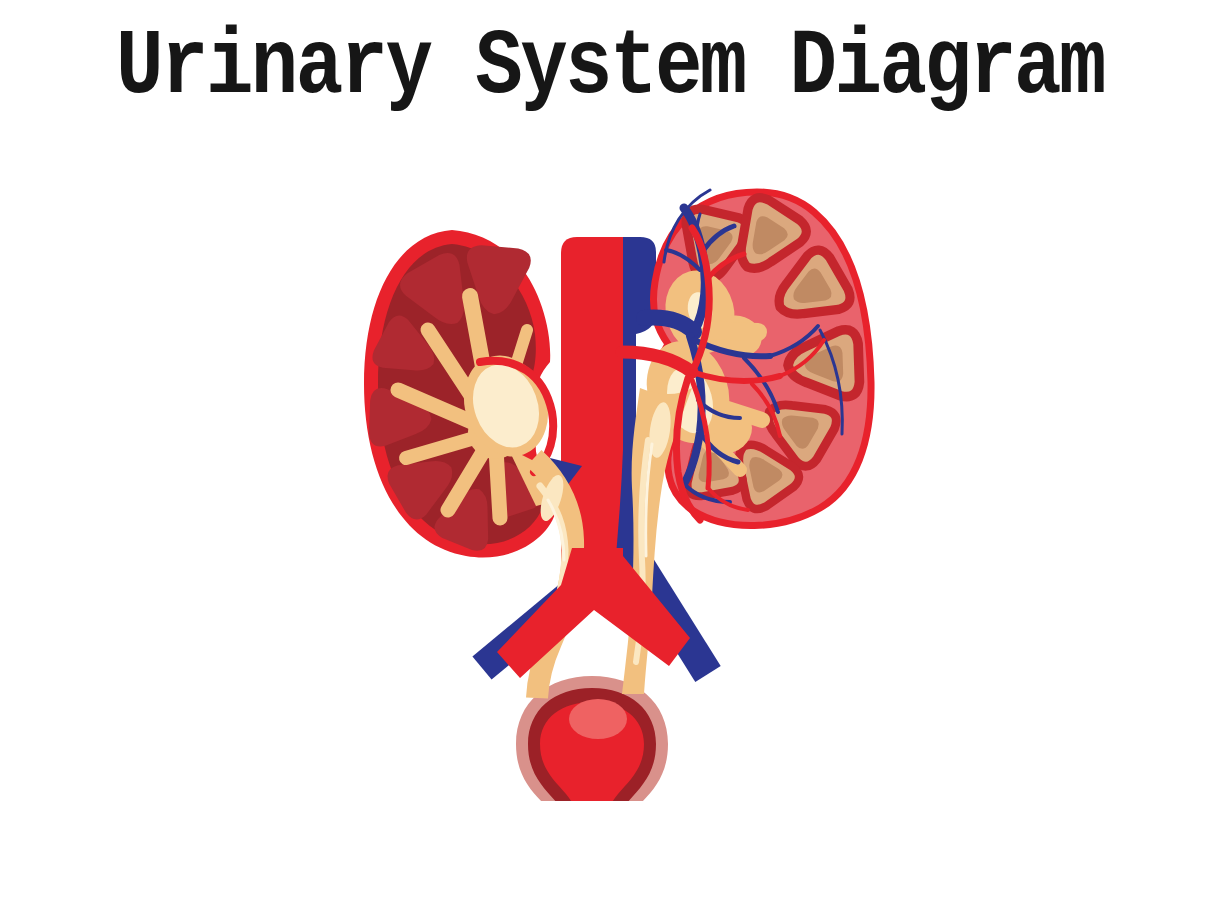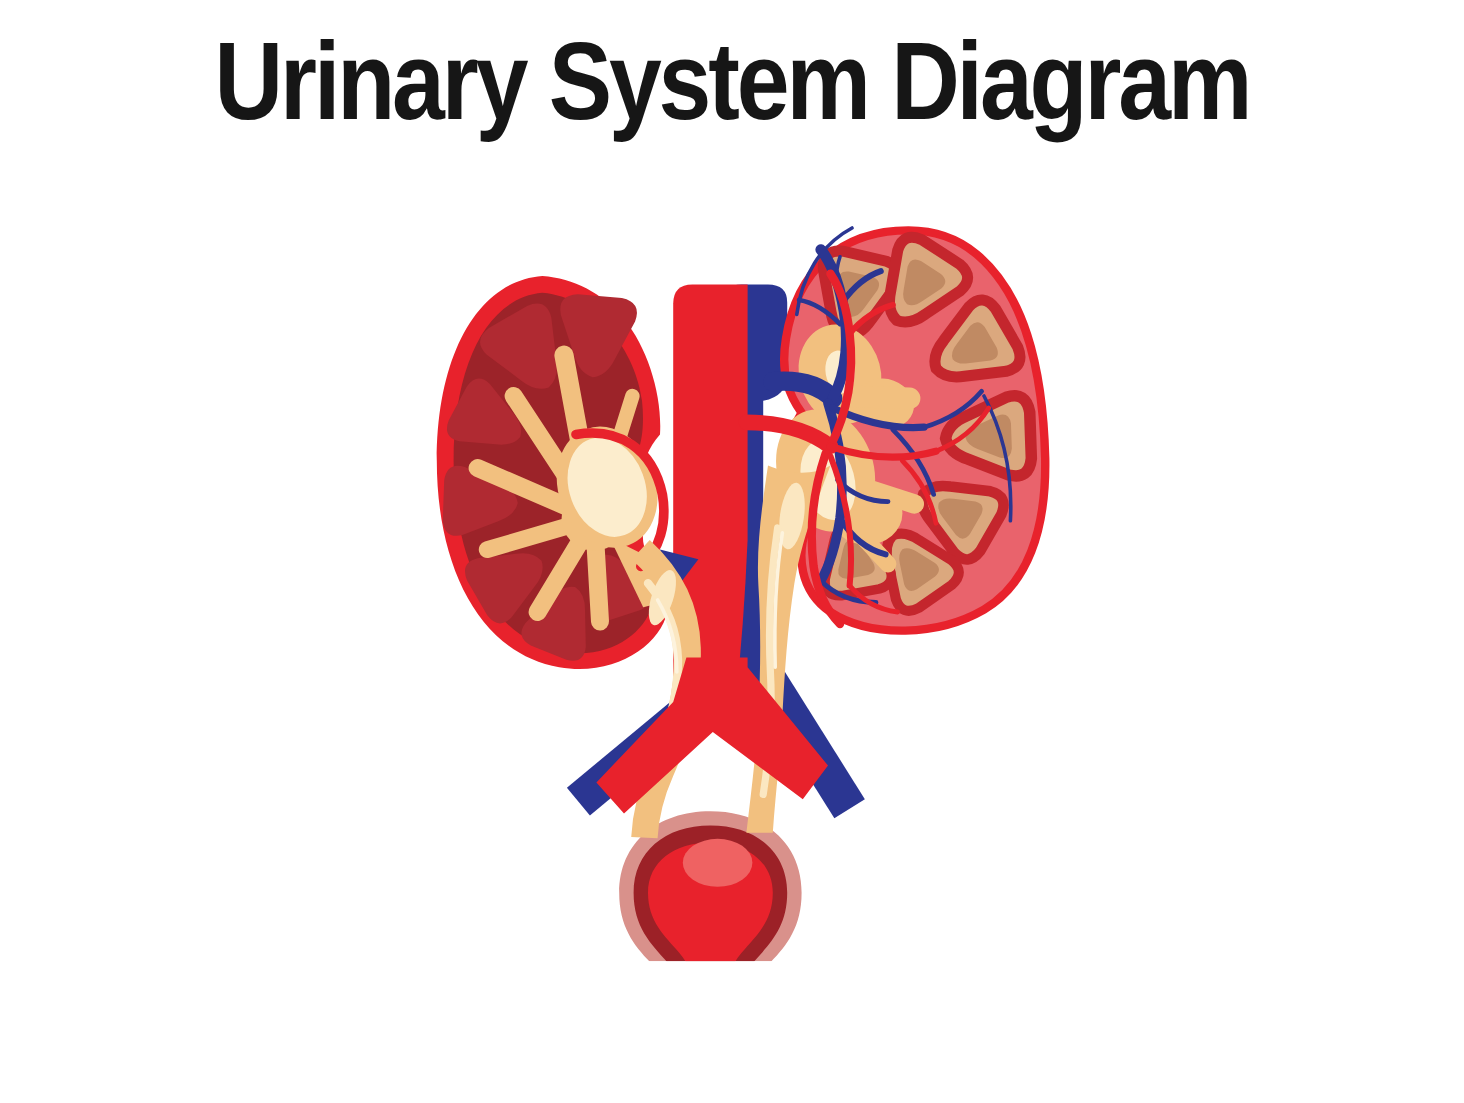--- a/index.html
+++ b/index.html
@@ -1,17 +1,17 @@
 <!DOCTYPE html>
 <html style="--background: #ffffff; --title_text: #161616; --artery_red: #e8222c; --vein_blue: #2b3692; --kidney_dark_red: #9c2329; --pyramid_dark_red: #b02a32; --kidney_salmon: #e9636c; --pyramid_ring_red: #c4262d; --pyramid_tan_light: #dba87e; --pyramid_tan: #c08a63; --ureter_tan: #f2c07f; --ureter_highlight: #fbe7c1; --ureter_streak: #fdf3dd; --pelvis_cream: #fcedcd; --bladder_wall_pink: #d9918b; --bladder_wall_dark: #9c2127; --bladder_highlight: #ef6262;"><head>
 <meta charset="utf-8">
 <style>
   html,body{margin:0;padding:0;background:#fff;}
   .stage{position:relative;width:1220px;height:801px;background:var(--background,#fff);
-         overflow:hidden;font-family:Liberation Sans, sans-serif;}
+         overflow:hidden;font-family:Liberation Mono, monospace;}
   .title{position:absolute;top:22px;left:0;right:0;margin:0;text-align:center;
          font-size:92px;font-weight:bold;letter-spacing:-3px;line-height:1.0;
          color:var(--title_text,#161616);transform:scaleX(.86);}
   .diagram{position:absolute;left:0;top:0;width:1220px;height:919px;}
   
   .f-artery{fill:var(--artery_red)}   .s-artery{stroke:var(--artery_red)}
   .f-vein{fill:var(--vein_blue)}      .s-vein{stroke:var(--vein_blue)}
   .f-kdark{fill:var(--kidney_dark_red)}
   .f-pyr{fill:var(--pyramid_dark_red)}
   .f-salmon{fill:var(--kidney_salmon)}

